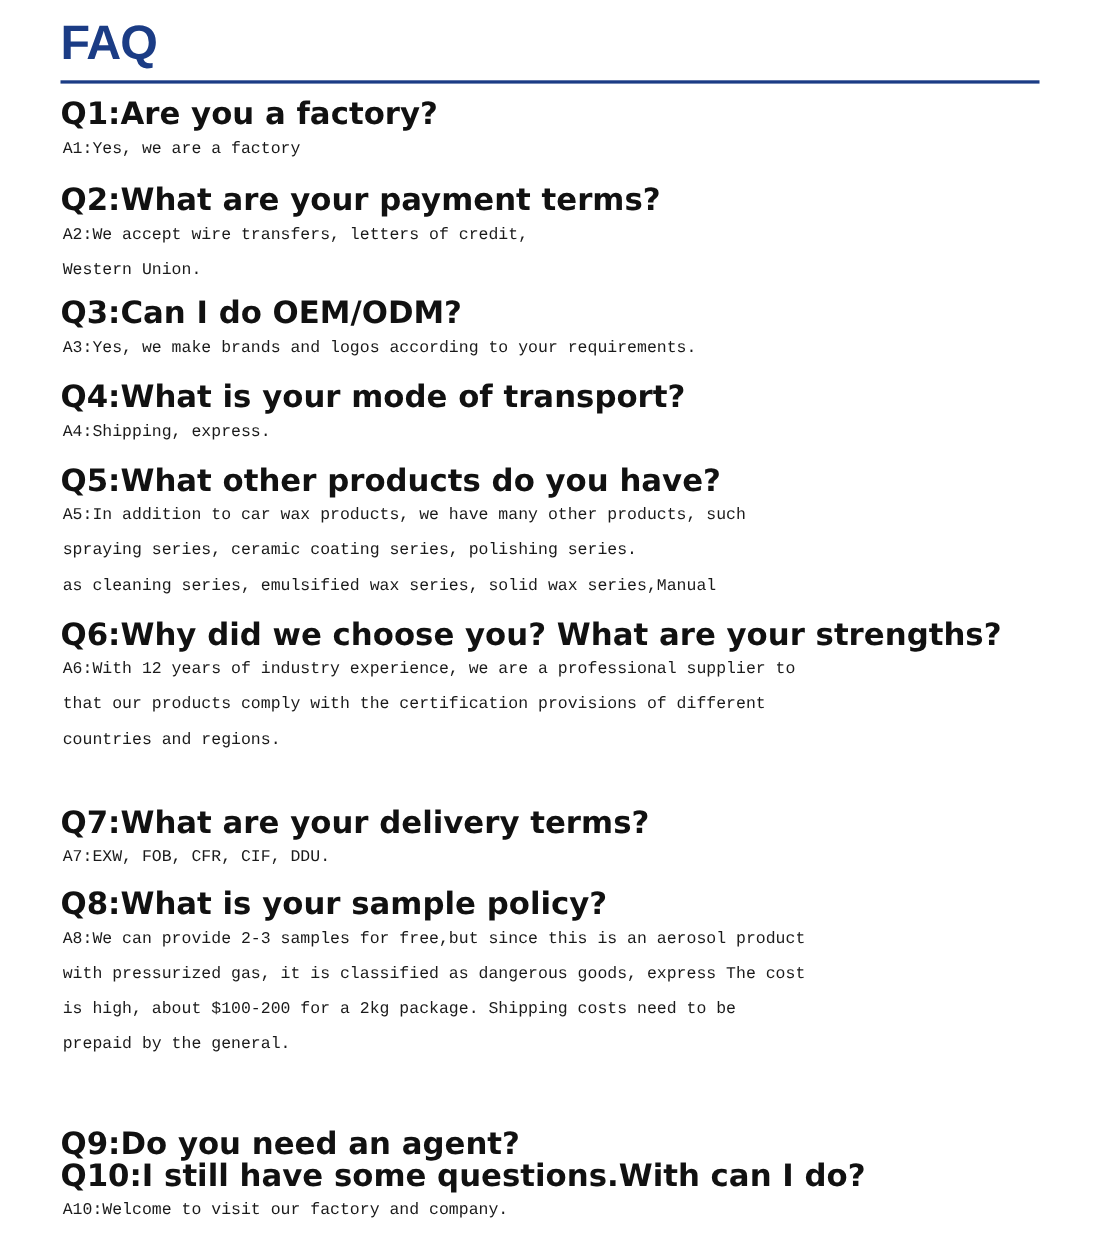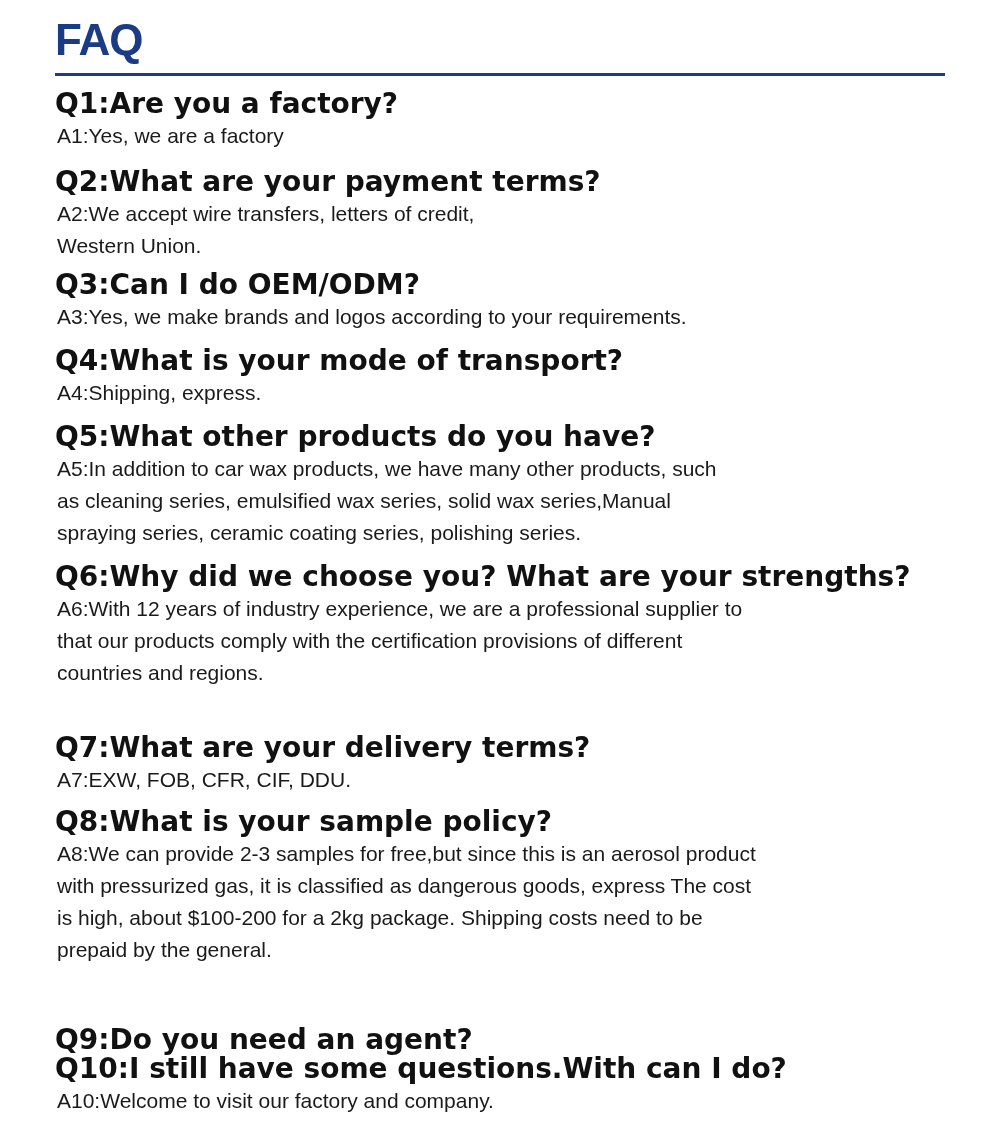--- a/index.html
+++ b/index.html
@@ -3,21 +3,21 @@
   <meta charset="utf-8">
   <style>
     html, body { margin: 0; padding: 0; background: #ffffff; }
     body { width: 1000px; height: 1130px; position: relative; overflow: hidden;
            font-family: "DejaVu Sans", "Liberation Sans", sans-serif; color: #111; }
     .title { position: absolute; left: 55px; top: 8px; font-family: "Liberation Sans", sans-serif;
              font-weight: bold; font-size: 44px; color: #1b3c85; letter-spacing: -1px; line-height: 64px; }
     .rule { position: absolute; left: 55px; top: 73px; width: 890px; height: 3px; background: #1b3c85; }
     .qa { position: absolute; left: 55px; width: 880px; }
     .q { font-family: "DejaVu Sans", sans-serif; font-weight: bold; font-size: 28px; line-height: 32px; color: #111; }
-    .a { font-family: Liberation Sans, sans-serif; font-size: 21px; line-height: 32px; color: #1a1a1a; margin-left: 2px; }
+    .a { font-family: Liberation Mono, monospace; font-size: 15px; line-height: 32px; color: #1a1a1a; margin-left: 2px; }
     .a span { display: block; white-space: nowrap; }
   </style>
 </head>
 <body>
 
 <div class="title">FAQ</div>
 <div class="rule"></div>
 
 <div class="qa" style="top:88px">
   <div class="q">Q1:Are you a factory?</div>
@@ -45,22 +45,22 @@
   <div class="q">Q4:What is your mode of transport?</div>
   <div class="a">
       <span>A4:Shipping, express.</span>
     </div>
 </div>
 
 <div class="qa" style="top:421px">
   <div class="q">Q5:What other products do you have?</div>
   <div class="a">
       <span>A5:In addition to car wax products, we have many other products, such</span>
+      <span>spraying series, ceramic coating series, polishing series.</span>
       <span>as cleaning series, emulsified wax series, solid wax series,Manual</span>
-      <span>spraying series, ceramic coating series, polishing series.</span>
     </div>
 </div>
 
 <div class="qa" style="top:561px">
   <div class="q">Q6:Why did we choose you? What are your strengths?</div>
   <div class="a">
       <span>A6:With 12 years of industry experience, we are a professional supplier to</span>
       <span>that our products comply with the certification provisions of different</span>
       <span>countries and regions.</span>
     </div>

